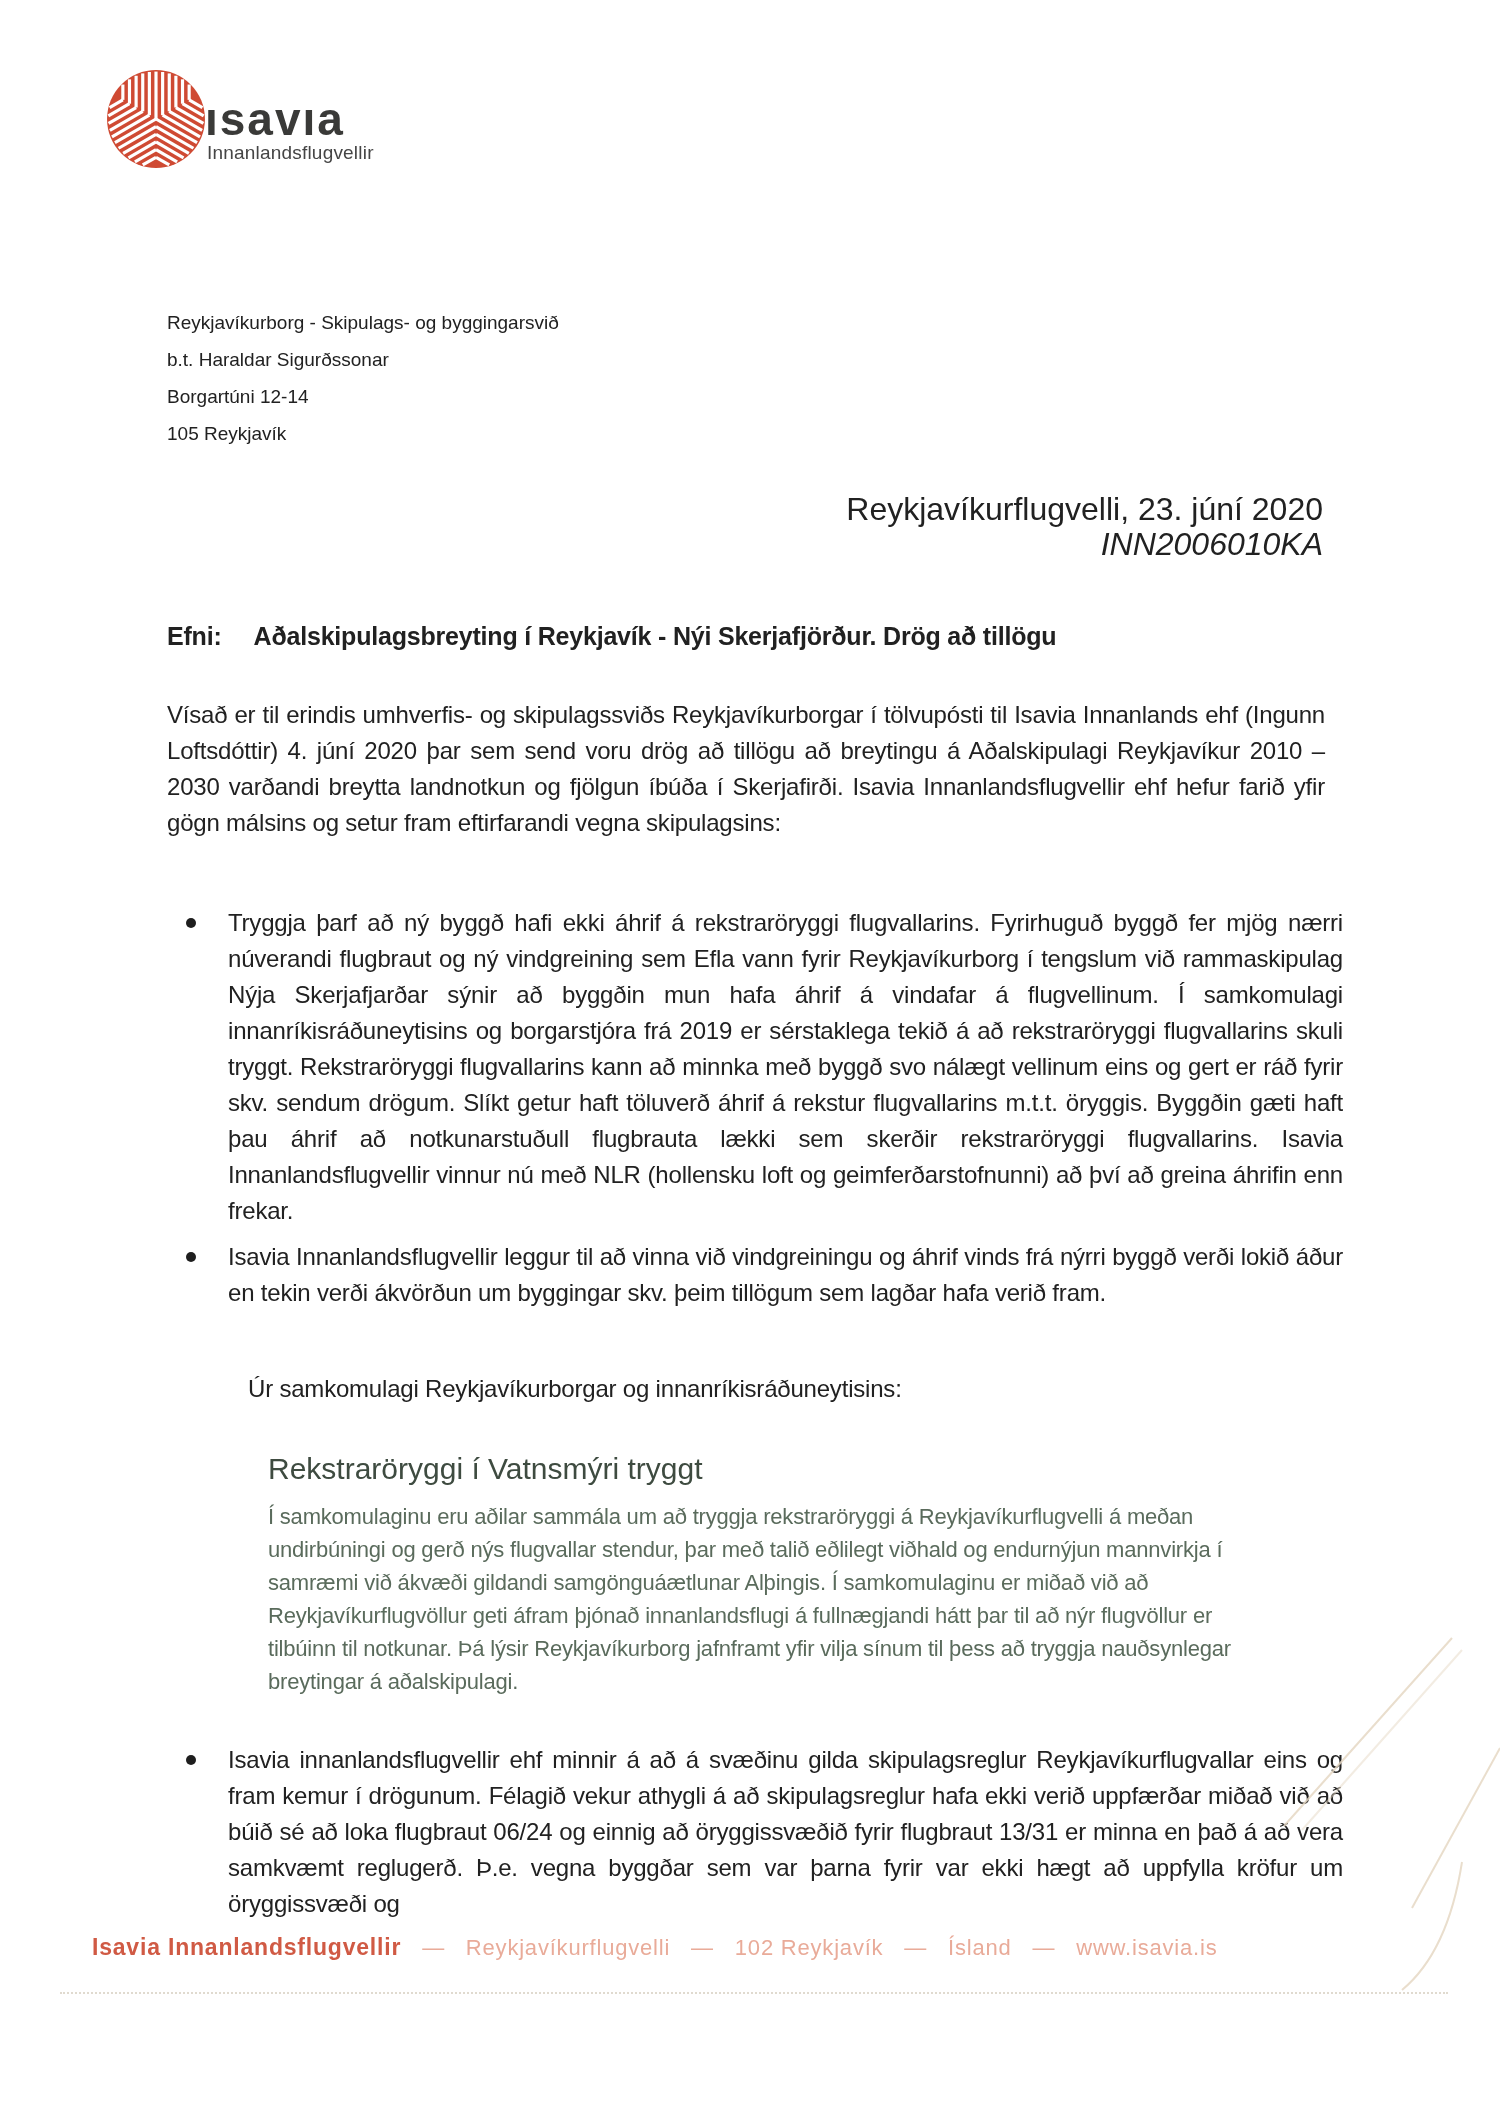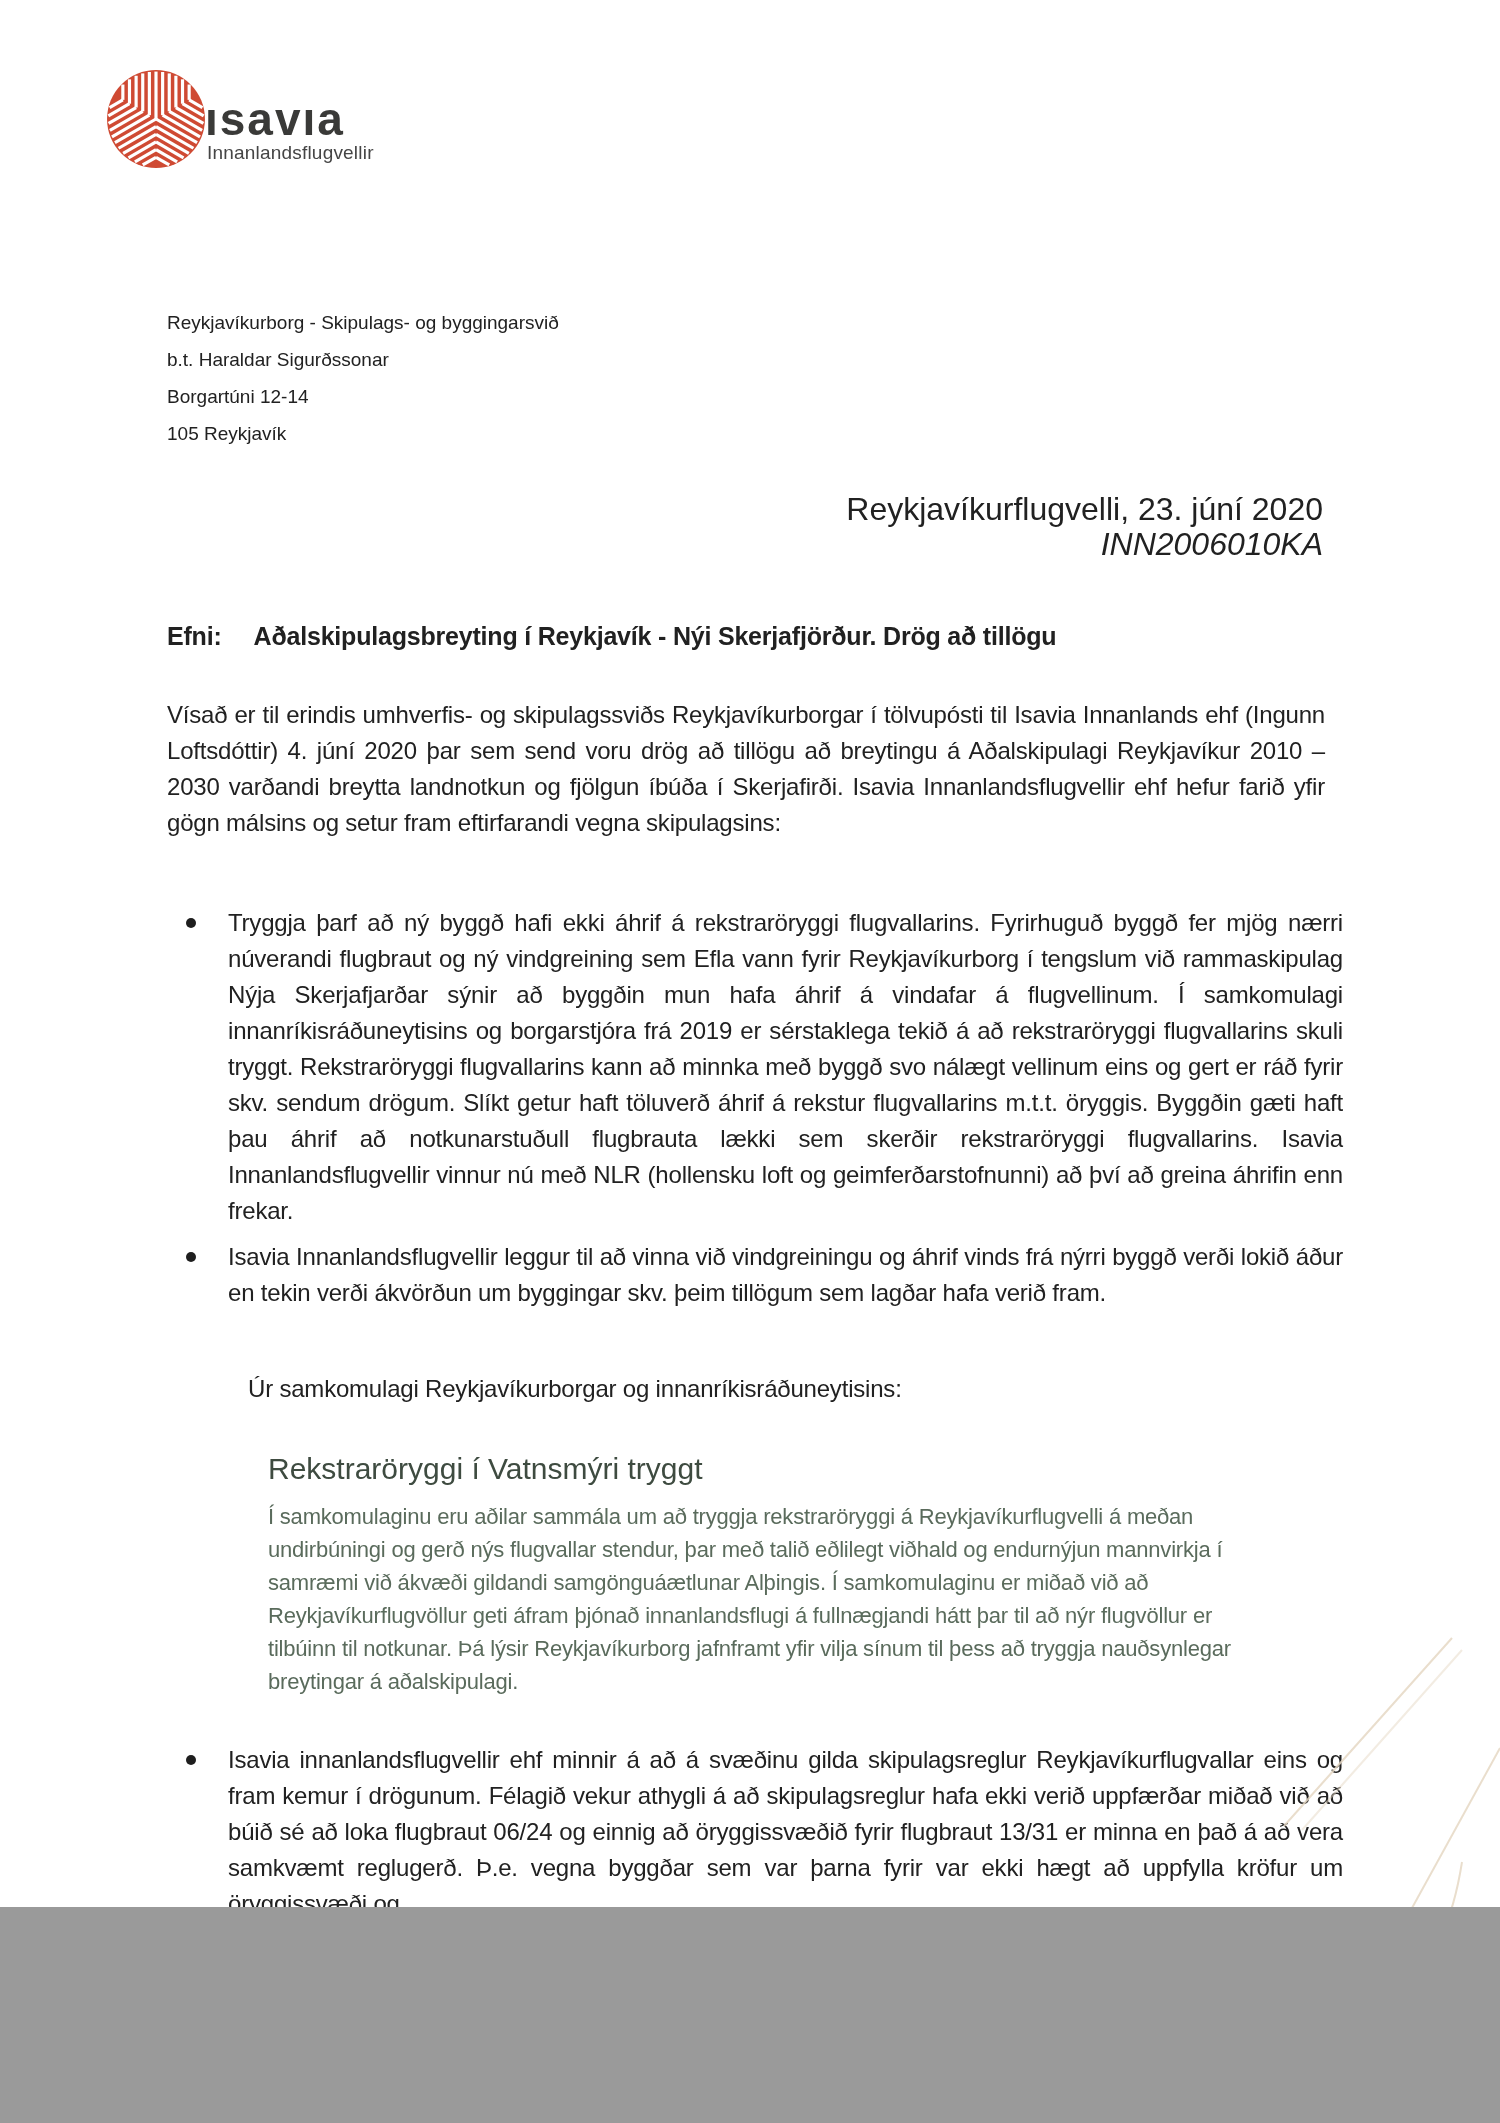--- a/index.html
+++ b/index.html
@@ -1,19 +1,19 @@
 <!DOCTYPE html>
 <html lang="is" style="--brand-red: #cf4a33; --body-text: #212121; --quote-text: #5a6b5c; --quote-heading: #3e4b40; --footer-company: #d05a44; --footer-details: #e9ab99;"><head>
 <meta charset="utf-8">
 <title>Isavia bréf</title>
 <style>
   html,body{margin:0;padding:0;background:#9a9a9a;}
   .page{
     position:relative;
-    width:1500px;height:1907px;
+    width:1500px;height:2123px;
     margin:0 auto;
     background:#ffffff;
     overflow:hidden;
     font-family:"Liberation Sans","DejaVu Sans",sans-serif;
     color:var(--body-text,#212121);
     -webkit-font-smoothing:antialiased;
   }
   
   .logo{position:absolute;left:105px;top:66px;width:330px;height:110px;}
   .logo-mark{position:absolute;left:0;top:2px;width:102px;height:102px;}
@@ -80,21 +80,21 @@
   }
   
   .footer{
     position:absolute;left:92px;top:1934px;
     font-size:22px;letter-spacing:.8px;white-space:nowrap;
   }
   .footer .company{
     font-weight:700;font-size:23px;
     color:var(--footer-company,#d05a44);
   }
-  .footer .lite{color:var(--footer-details,#e9ab99);margin-left:32px;}
+  .footer .lite{color:var(--footer-details,#e9ab99);}
   .footer .sep{color:var(--footer-details,#e9ab99);margin:0 14px;}
   .dotted-rule{
     position:absolute;left:60px;top:1992px;width:1388px;height:0;
     border-top:2px dotted #d9d2c4;opacity:.8;
   }
   .artifacts{position:absolute;left:0;top:0;width:1500px;height:2123px;pointer-events:none;}
 </style>
 </head>
 <body>
 

